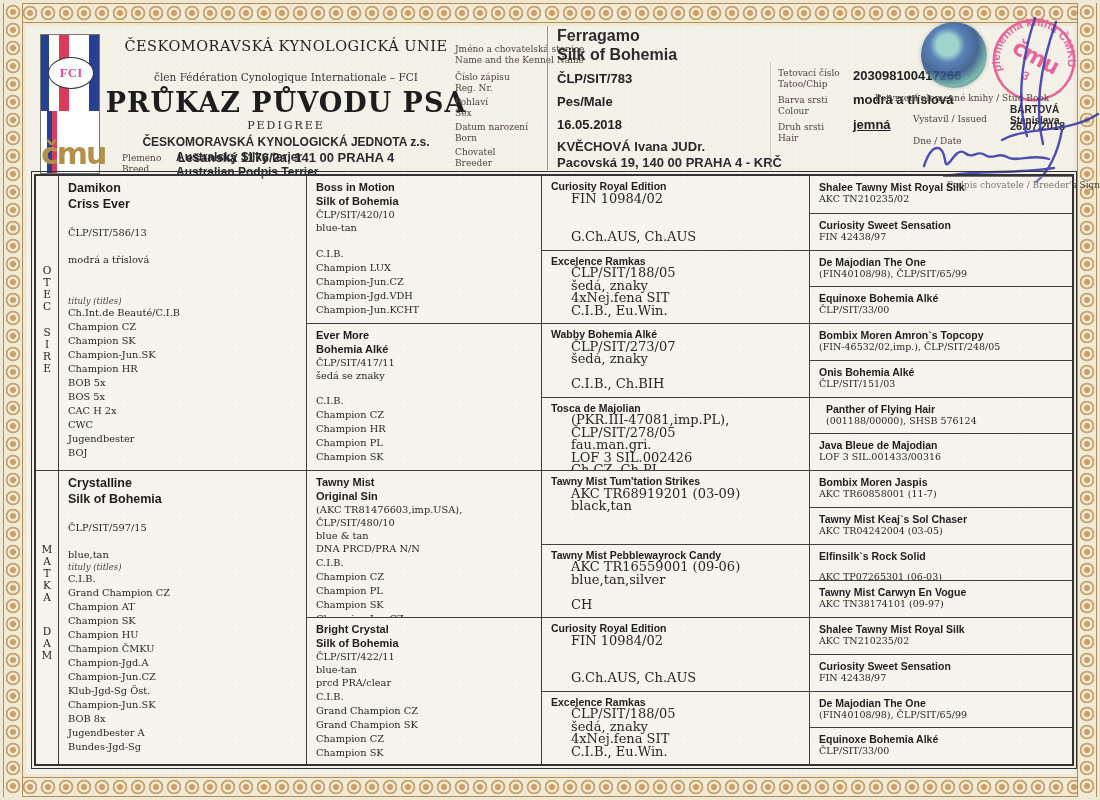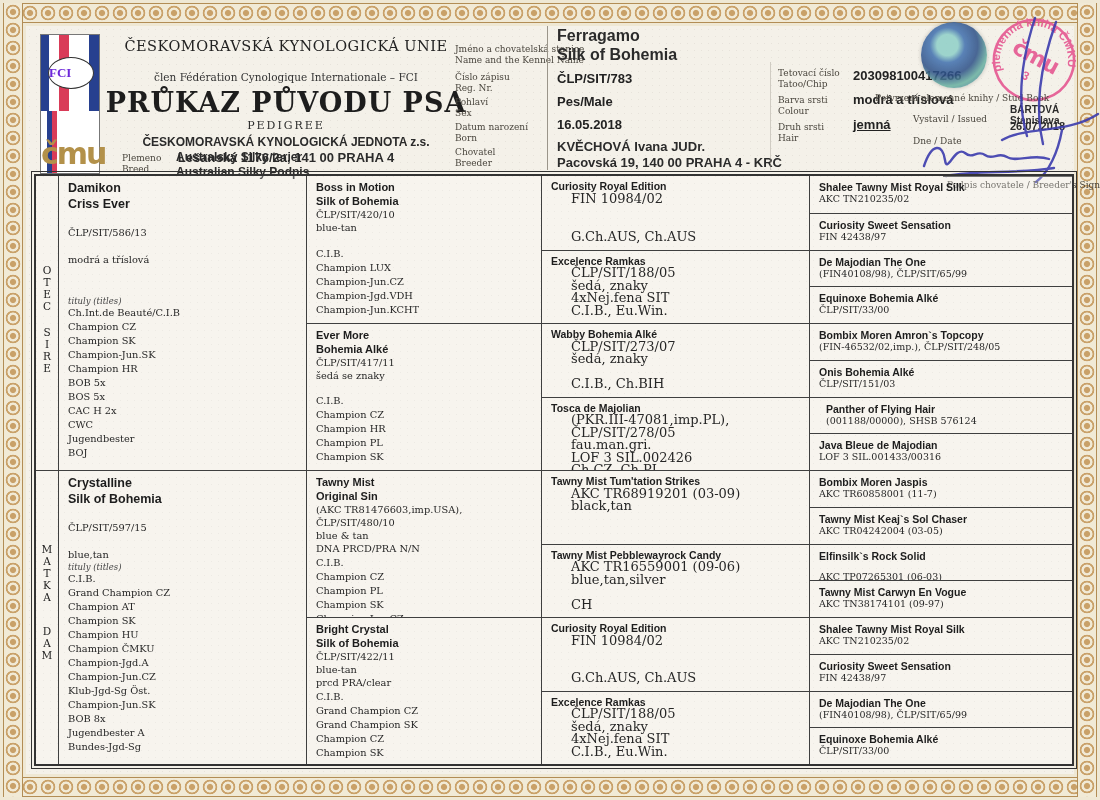--- a/index.html
+++ b/index.html
@@ -22,22 +22,22 @@
 
   .abs{position:absolute;}
   .lbl{font-family:"DejaVu Serif","Liberation Serif",serif;font-size:9px;line-height:10.5px;color:#4a463e;}
   .val{font-weight:bold;font-size:13px;color:#222;}
 
   
   .fci-box{left:14px;top:8px;width:58px;height:138px;border:1px solid #777;background:#fff;}
   .fci-top{position:absolute;left:0;top:0;right:0;height:76px;
            background:linear-gradient(90deg,#27408f 0 13%,#fff 13% 31%,#d93b58 31% 49%,#fff 49% 82%,#27408f 82% 100%);}
   .fci-oval{position:absolute;left:7px;top:22px;width:44px;height:30px;background:#fff;border:1.5px solid #333;
-            border-radius:50%;display:flex;align-items:center;justify-content:flex-start;
-            font-family:"Liberation Serif",serif;font-weight:bold;font-size:13px;color:#6d28d9;}
+            border-radius:50%;display:flex;align-items:center;justify-content:center;
+            font-family:"Liberation Serif",serif;font-weight:bold;font-size:13px;color:#ec4899;}
   .cmu-glyph{position:absolute;left:0;bottom:2px;width:100%;text-align:center;
              font-weight:bold;font-size:30px;letter-spacing:-2px;color:#b3914a;
              font-family:"DejaVu Sans","Liberation Sans",sans-serif;}
   .fci-stripe{position:absolute;left:6px;top:76px;width:10px;bottom:0;background:linear-gradient(90deg,#27408f 0 45%,#d93b58 55% 100%);}
 
   .org{left:74px;top:12px;width:372px;text-align:center;}
   .org .l1{font-family:"DejaVu Serif","Liberation Serif",serif;font-size:14.5px;letter-spacing:0.5px;color:#222;}
   .org .l2{font-family:"DejaVu Serif","Liberation Serif",serif;font-size:10.5px;margin-top:17px;color:#333;}
   .org .ttl{font-family:"DejaVu Serif","Liberation Serif",serif;font-weight:bold;font-size:27px;letter-spacing:1px;margin-top:4px;color:#1d1d1d;}
   .org .ped{font-family:"DejaVu Serif","Liberation Serif",serif;font-size:11px;letter-spacing:2px;margin-top:1px;}
@@ -107,21 +107,21 @@
       <div class="jed">ČESKOMORAVSKÁ KYNOLOGICKÁ JEDNOTA z.s.</div>
       <div class="adr">Lešanská 1176/2a, 141 00 PRAHA 4</div>
     </div>
 
     <div class="abs lbl" style="left:96px;top:127px;">
       <div>Plemeno</div>
       <div>Breed</div>
     </div>
     <div class="abs" style="left:150px;top:124px;font-weight:bold;font-size:12px;line-height:15px;">
       <div>Australský Silky terier</div>
-      <div>Australian Silky Podpis</div>
+      <div>Australian Podpis Terrier</div>
     </div>
 
     <div class="abs lbl" style="left:429px;top:18px;">
       <div>Jméno a chovatelská stanice</div>
         <div>Name and the Kennel Name</div>
       </div>
     <div class="abs lbl" style="left:429px;top:46px;">
       <div>Číslo zápisu</div>
         <div>Reg. Nr.</div>
       </div>

